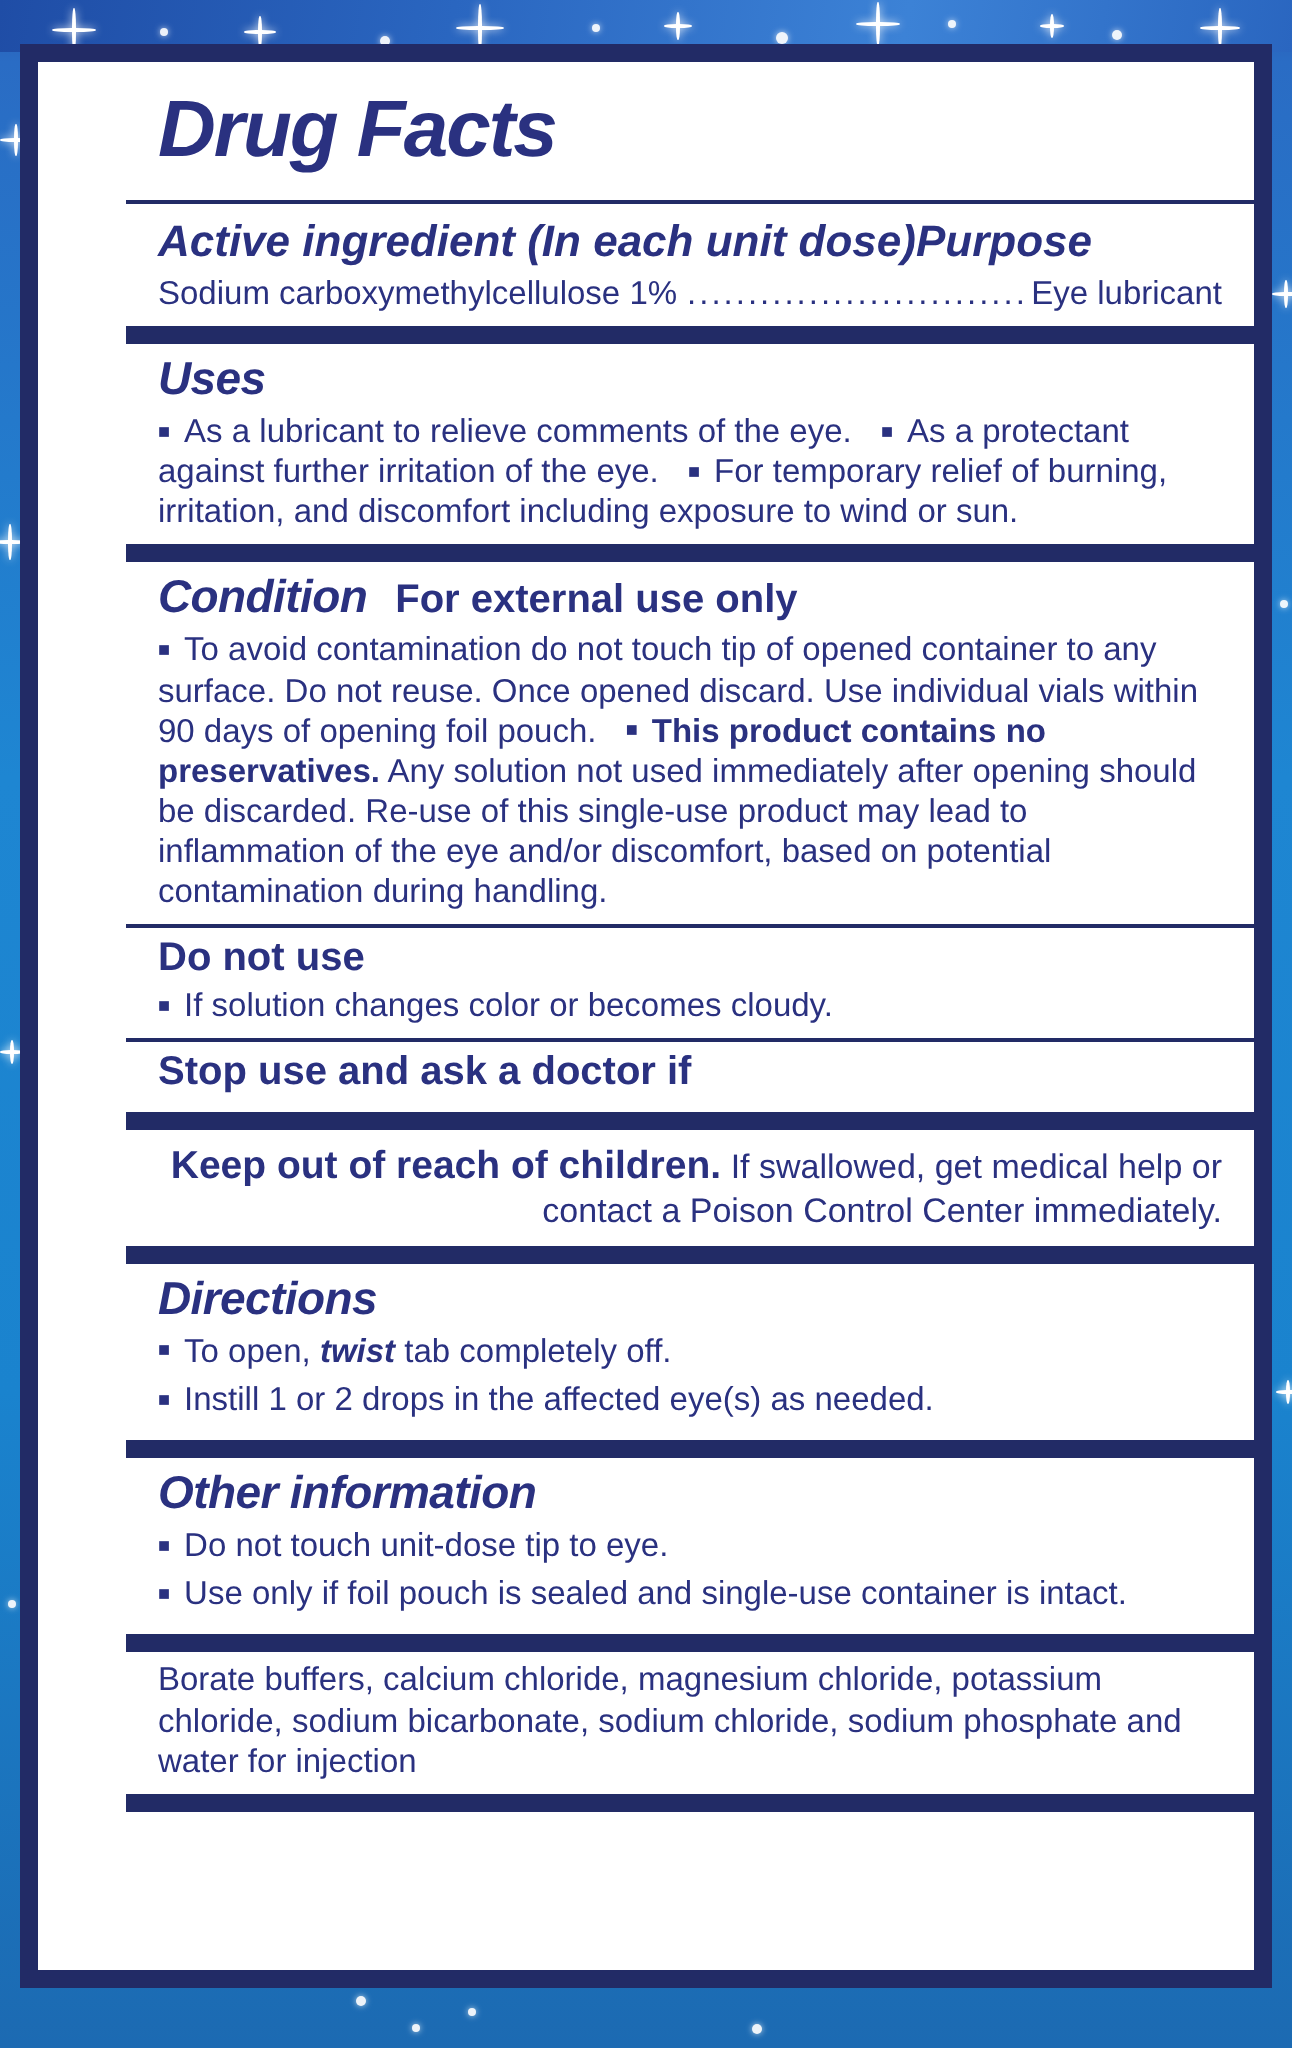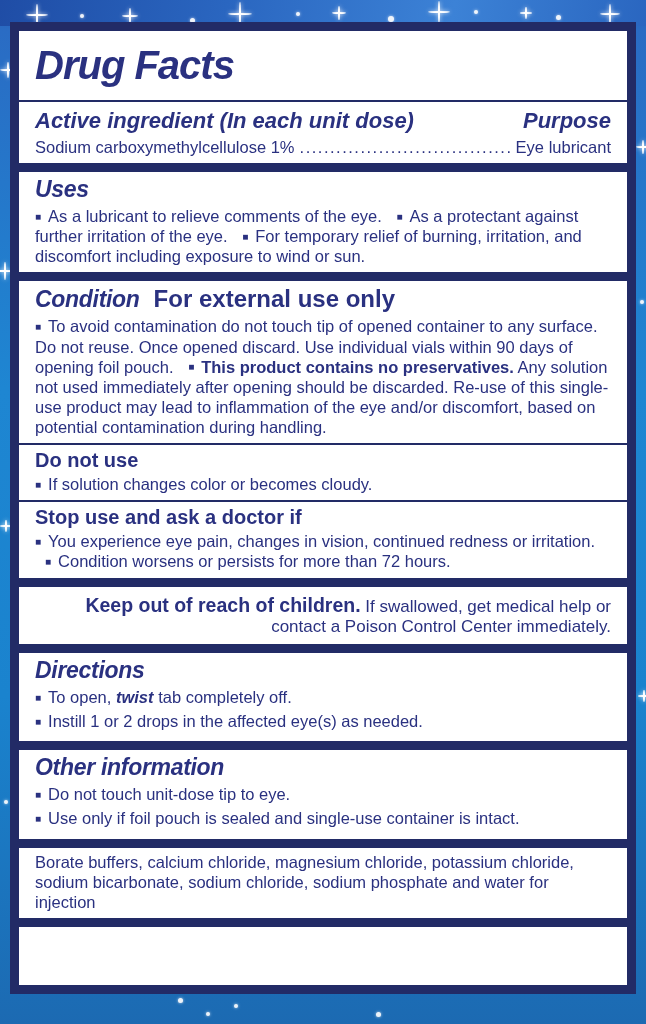--- a/index.html
+++ b/index.html
@@ -14,38 +14,38 @@
   }
   
   .sp{position:absolute;pointer-events:none;}
   .sp::before,.sp::after{content:"";position:absolute;background:#fff;border-radius:45%;box-shadow:0 0 4px rgba(255,255,255,.9);}
   .sp::before{left:50%;top:0;width:2px;height:100%;transform:translateX(-50%);}
   .sp::after{top:50%;left:0;height:2px;width:100%;transform:translateY(-50%);}
   .dotstar{position:absolute;background:#fff;border-radius:50%;opacity:.92;box-shadow:0 0 3px rgba(255,255,255,.8);pointer-events:none;}
 
   .panel{
     position:absolute;left:10px;right:10px;top:22px;bottom:30px;
-    background:#ffffff;border:9px solid #222b66;box-sizing:border-box;overflow:hidden;
+    background:#ffffff;border:9px solid #222b66;box-sizing:border-box;overflow:hidden;padding-left:44px;
   }
   .sec{padding:4px 16px 6px;color:#2a3180;}
   .sep-thick{height:9px;background:#222b66;}
   .sep-thin{height:2px;background:#222b66;}
 
   .title{font-size:40px;font-style:italic;font-weight:bold;color:#2a3180;margin:0;padding:8px 0 6px;letter-spacing:-1px;}
   .h-it{font-size:23px;font-style:italic;font-weight:bold;margin:0 0 3px;letter-spacing:-0.3px;}
   .h-b{font-size:20px;font-weight:bold;margin:0 0 2px;}
   .body{font-size:16.5px;line-height:1.22;margin:0;}
   .b{font-weight:bold;}
   .bi{font-weight:bold;font-style:italic;}
 
   .blt{font-size:10px;vertical-align:2.5px;letter-spacing:0;}
   .blt-first{margin-right:7px;}
   .blt-next{margin-left:10px;margin-right:7px;}
 
-  .ai-head{display:flex;justify-content:space-between;align-items:baseline;font-size:22px;font-style:italic;font-weight:bold;margin:2px 0 4px;}
+  .ai-head{display:flex;justify-content:flex-start;align-items:baseline;font-size:22px;font-style:italic;font-weight:bold;margin:2px 0 4px;}
   .ai-row{display:flex;align-items:baseline;font-size:16.5px;}
   .ai-dots{flex:1;overflow:hidden;white-space:nowrap;margin:0 5px;letter-spacing:1.5px;}
 
   .warn-head{display:flex;align-items:baseline;gap:14px;}
   .line{margin:3px 0 4px;}
   .q-row{display:flex;align-items:baseline;gap:16px;padding:3px 0 2px;}
   .q-head{font-size:23px;font-style:italic;font-weight:bold;margin:0;}
   .q-phone{font-size:18.5px;font-weight:bold;}
 </style>
 </head>
@@ -104,44 +104,40 @@
       <span class="blt blt-first">■</span><span>As a lubricant to relieve comments of the eye.</span>
       <span class="blt blt-next">■</span><span>As a protectant against further irritation of the eye.</span>
       <span class="blt blt-next">■</span><span>For temporary relief of burning, irritation, and discomfort including exposure to wind or sun.</span>
     </p>
   </div>
   <div class="sep-thick"></div>
 
   <div class="sec">
     <div class="warn-head">
       <h2 class="h-it">Condition</h2>
-      <span class="h-b" style="font-size:24px;">For external use only</span>
+      <span class="h-b" style="font-size:20px;">For external use only</span>
     </div>
     <p class="body">
       <span class="blt blt-first">■</span><span>To avoid contamination do not touch tip of opened container to any surface. Do not reuse. Once opened discard. Use individual vials within 90 days of opening foil pouch.</span>
       <span class="blt blt-next">■</span><span class="b">This product contains no preservatives.</span>
       <span>Any solution not used immediately after opening should be discarded. Re-use of this single-use product may lead to inflammation of the eye and/or discomfort, based on potential contamination during handling.</span>
     </p>
   </div>
   <div class="sep-thin"></div>
 
   <div class="sec">
     <h2 class="h-b">Do not use</h2>
     <p class="body">
       <span class="blt blt-first">■</span><span>If solution changes color or becomes cloudy.</span>
     </p>
   </div>
   <div class="sep-thin"></div>
 
   <div class="sec">
     <h2 class="h-b">Stop use and ask a doctor if</h2>
-    <p class="body">
-      <span class="blt blt-first">■</span><span>You experience eye pain, changes in vision, continued redness or irritation.</span>
-      <span class="blt blt-next">■</span><span>Condition worsens or persists for more than 72 hours.</span>
-    </p>
   </div>
   <div class="sep-thick"></div>
 
   <div class="sec" style="padding-top:7px;">
     <p class="body" style="font-size:17px;text-align:right;">
       <span class="b" style="font-size:19.5px;">Keep out of reach of children.</span>
       <span>If swallowed, get medical help or contact a Poison Control Center immediately.</span>
     </p>
   </div>
   <div class="sep-thick"></div>

